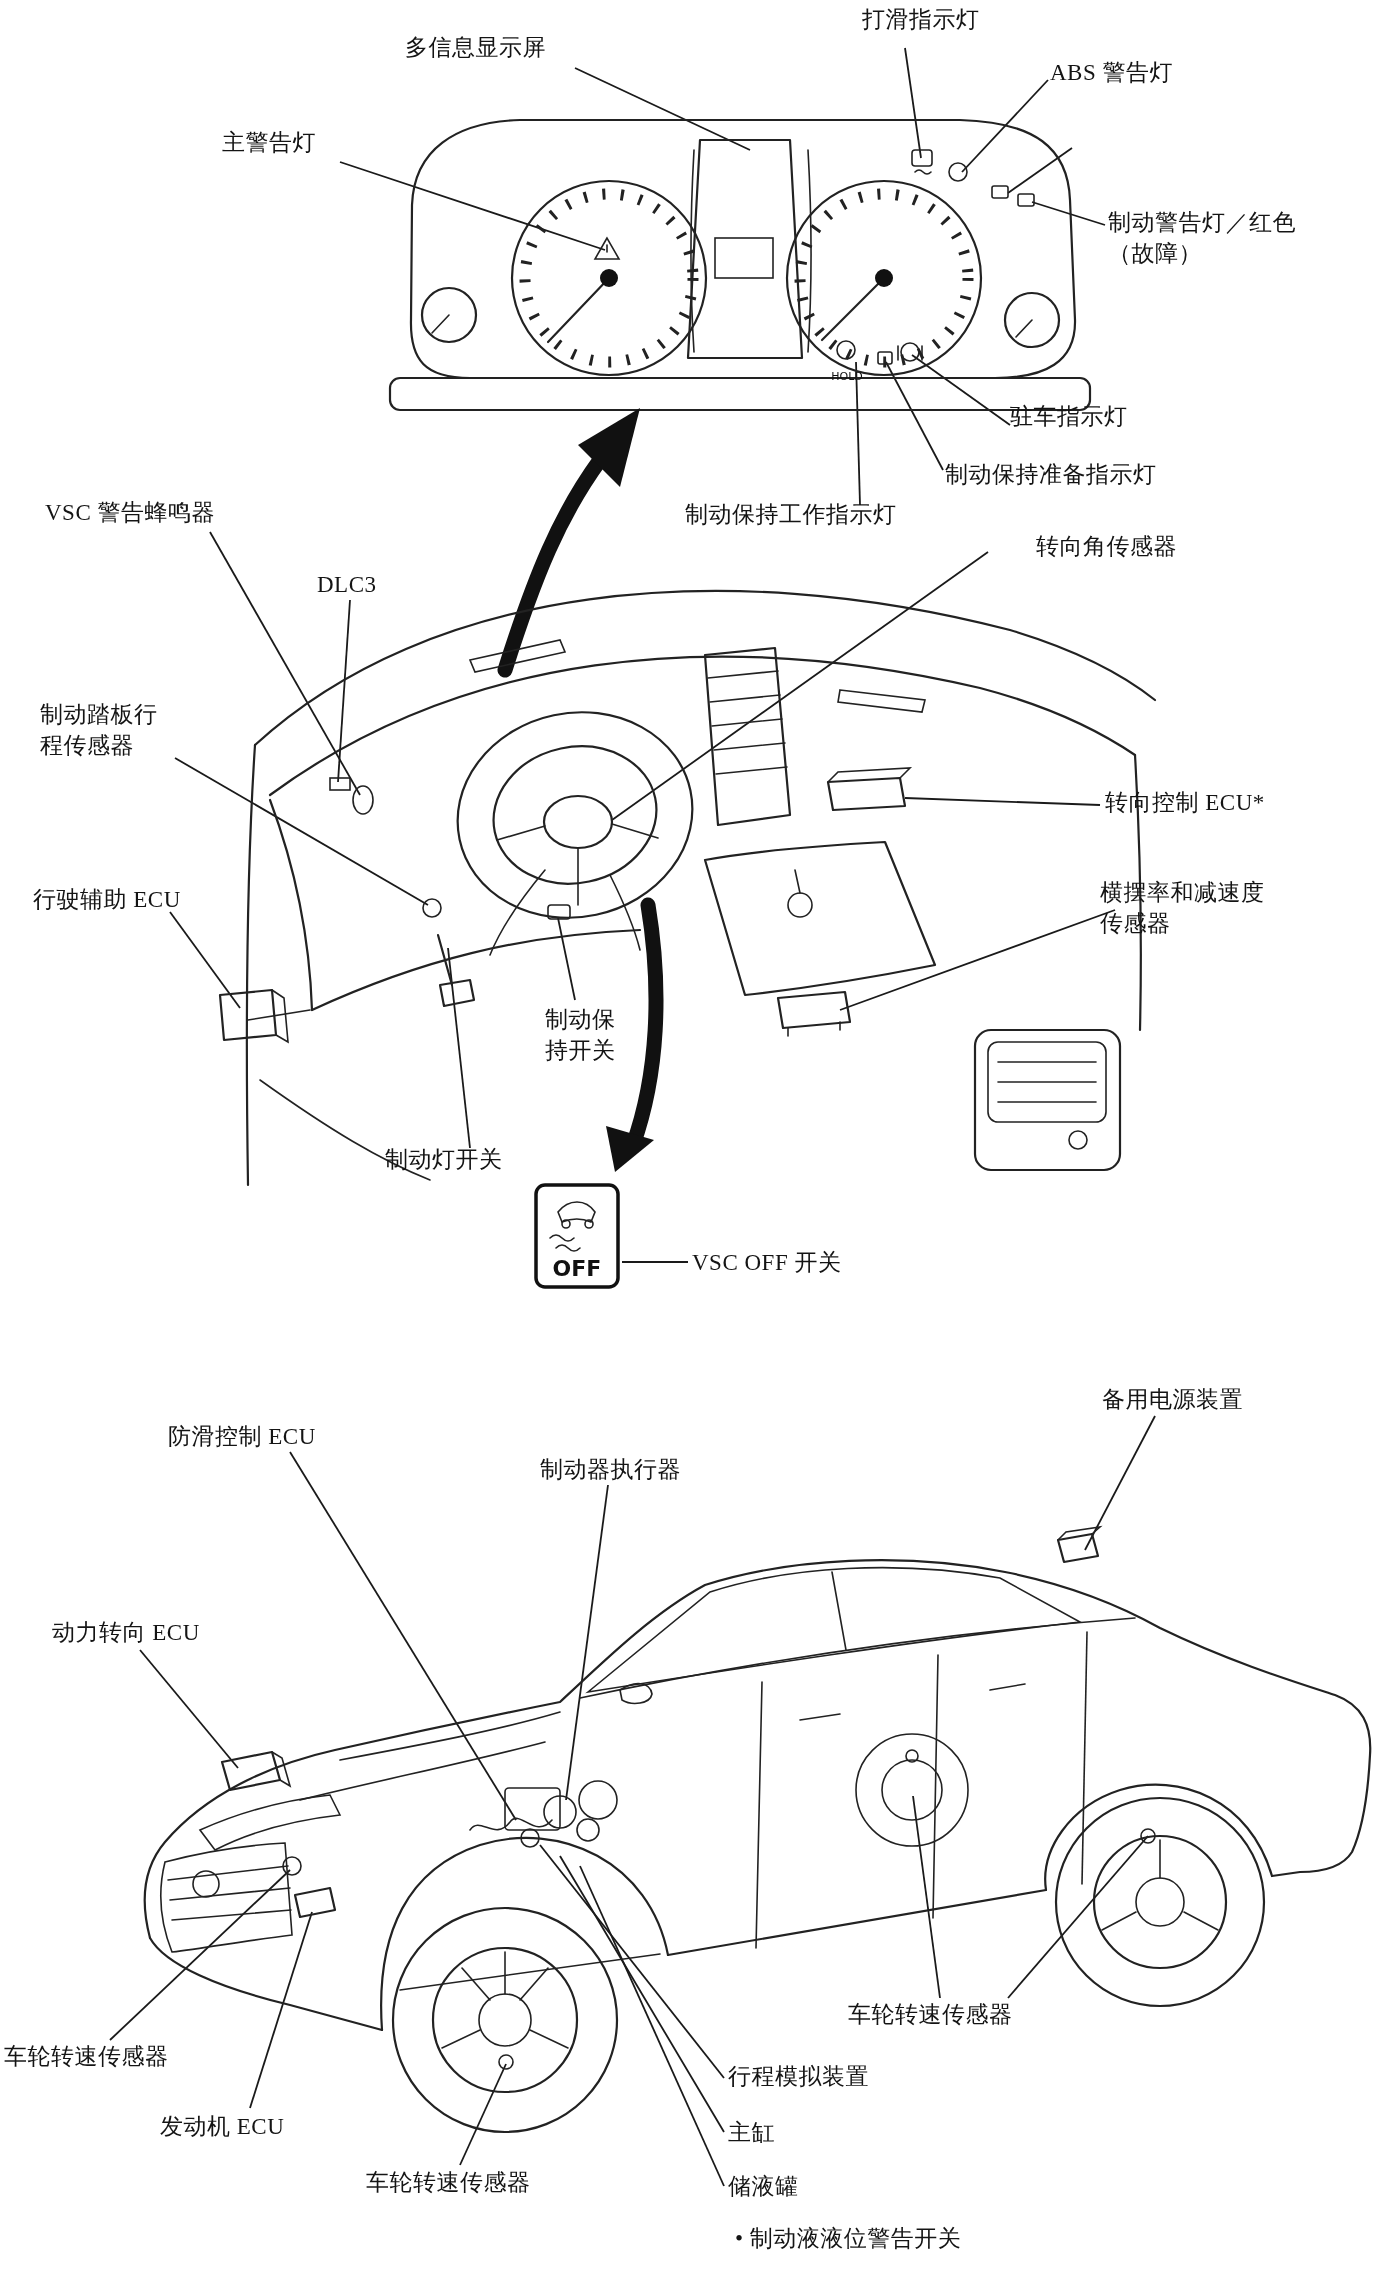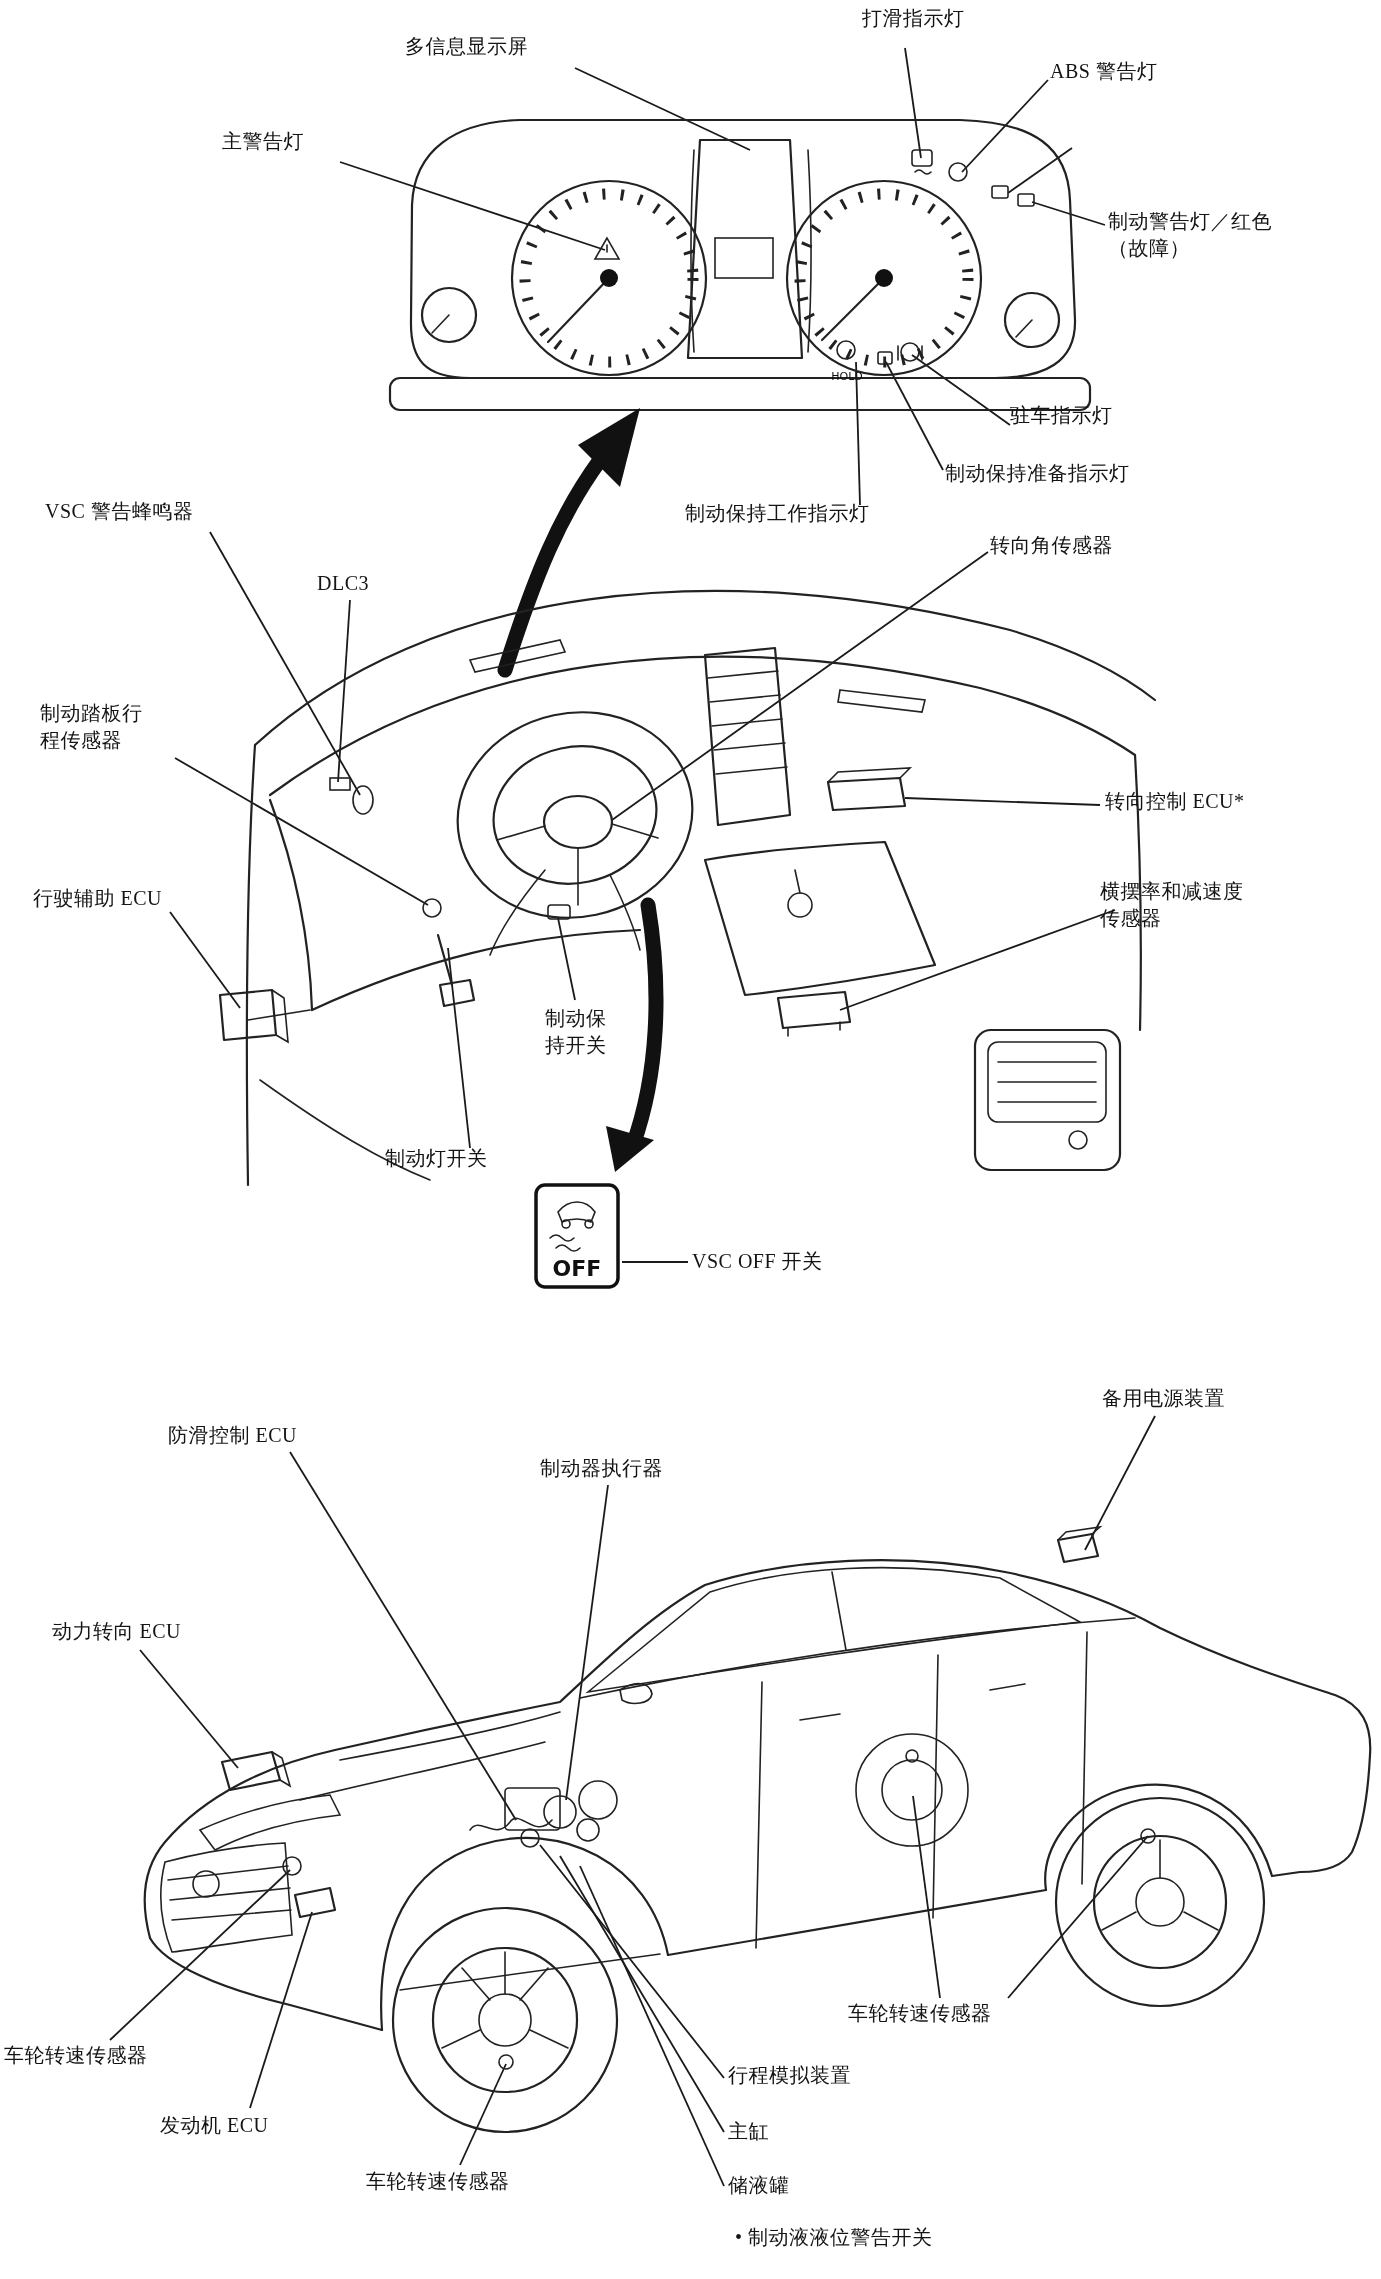--- a/index.html
+++ b/index.html
@@ -2,21 +2,21 @@
 <html><head>
 <meta charset="utf-8">
 <style>
   html,body{margin:0;padding:0;background:#ffffff;}
   #canvas{
     position:relative;width:1381px;height:2279px;background:#ffffff;
     font-family:"Liberation Serif","DejaVu Serif",serif;color:#141414;overflow:hidden;
   }
   #art{position:absolute;left:0;top:0;width:1381px;height:2279px;}
   .label{
-    position:absolute;font-size:20px;line-height:1.34;letter-spacing:0.5px;
+    position:absolute;font-size:23px;line-height:1.34;letter-spacing:0.5px;
     white-space:pre-line;color:#141414;
   }
   .stroke{stroke:#222;fill:none;stroke-width:2.2;stroke-linecap:round;stroke-linejoin:round;}
   .thin{stroke:#222;fill:none;stroke-width:1.6;stroke-linecap:round;}
   .leader{stroke:#1a1a1a;fill:none;stroke-width:1.8;}
   .fill{fill:#111;stroke:none;}
   .ticks{stroke:#222;fill:none;stroke-width:11;stroke-dasharray:3 15.5;}
   .svgtext{font-family:"DejaVu Sans",sans-serif;fill:#111;stroke:none;}
 </style>
 </head>
@@ -251,21 +251,21 @@
   <div class="label" style="left:405px;top:33px">多信息显示屏</div>
   <div class="label" style="left:1050px;top:58px">ABS 警告灯</div>
   <div class="label" style="left:222px;top:128px">主警告灯</div>
   <div class="label" style="left:1108px;top:208px">制动警告灯／红色
 （故障）</div>
   <div class="label" style="left:1010px;top:402px">驻车指示灯</div>
   <div class="label" style="left:945px;top:460px">制动保持准备指示灯</div>
   <div class="label" style="left:685px;top:500px">制动保持工作指示灯</div>
   <div class="label" style="left:45px;top:498px">VSC 警告蜂鸣器</div>
   <div class="label" style="left:317px;top:570px">DLC3</div>
-  <div class="label" style="left:990px;top:532px">转向角传感器</div>
+  <div class="label" style="left:1036px;top:532px">转向角传感器</div>
   <div class="label" style="left:40px;top:700px">制动踏板行
 程传感器</div>
   <div class="label" style="left:33px;top:885px">行驶辅助 ECU</div>
   <div class="label" style="left:1105px;top:788px">转向控制 ECU*</div>
   <div class="label" style="left:1100px;top:878px">横摆率和减速度
 传感器</div>
   <div class="label" style="left:545px;top:1005px">制动保
 持开关</div>
   <div class="label" style="left:385px;top:1145px">制动灯开关</div>
   <div class="label" style="left:692px;top:1248px">VSC OFF 开关</div>

